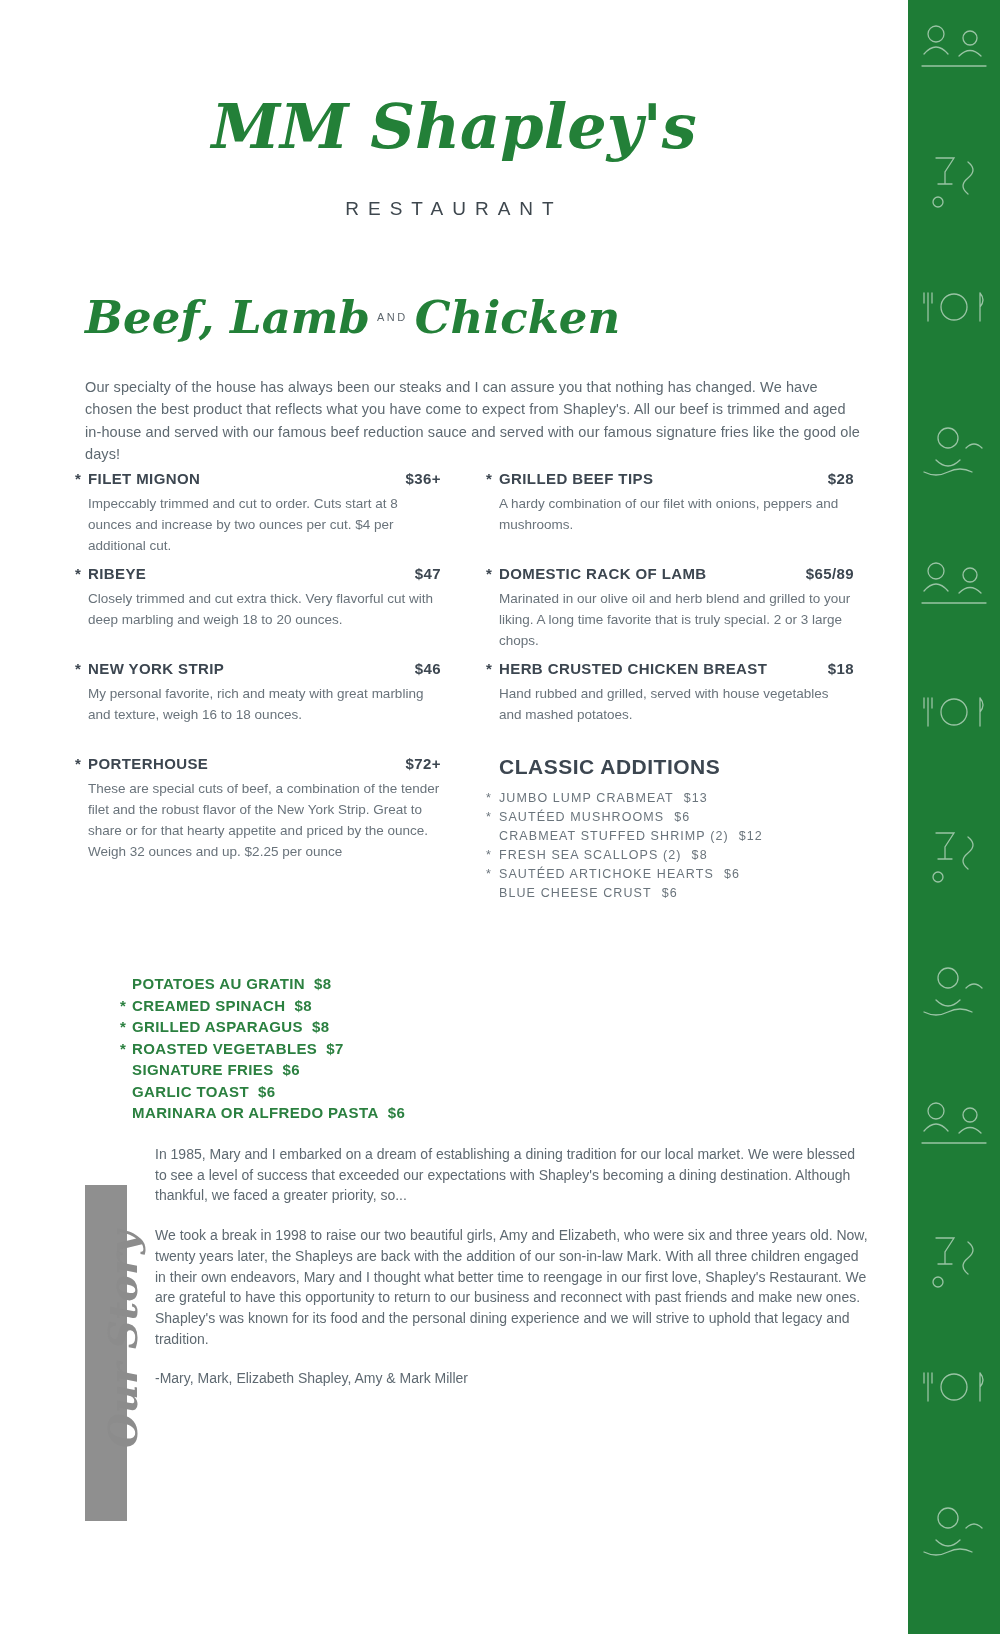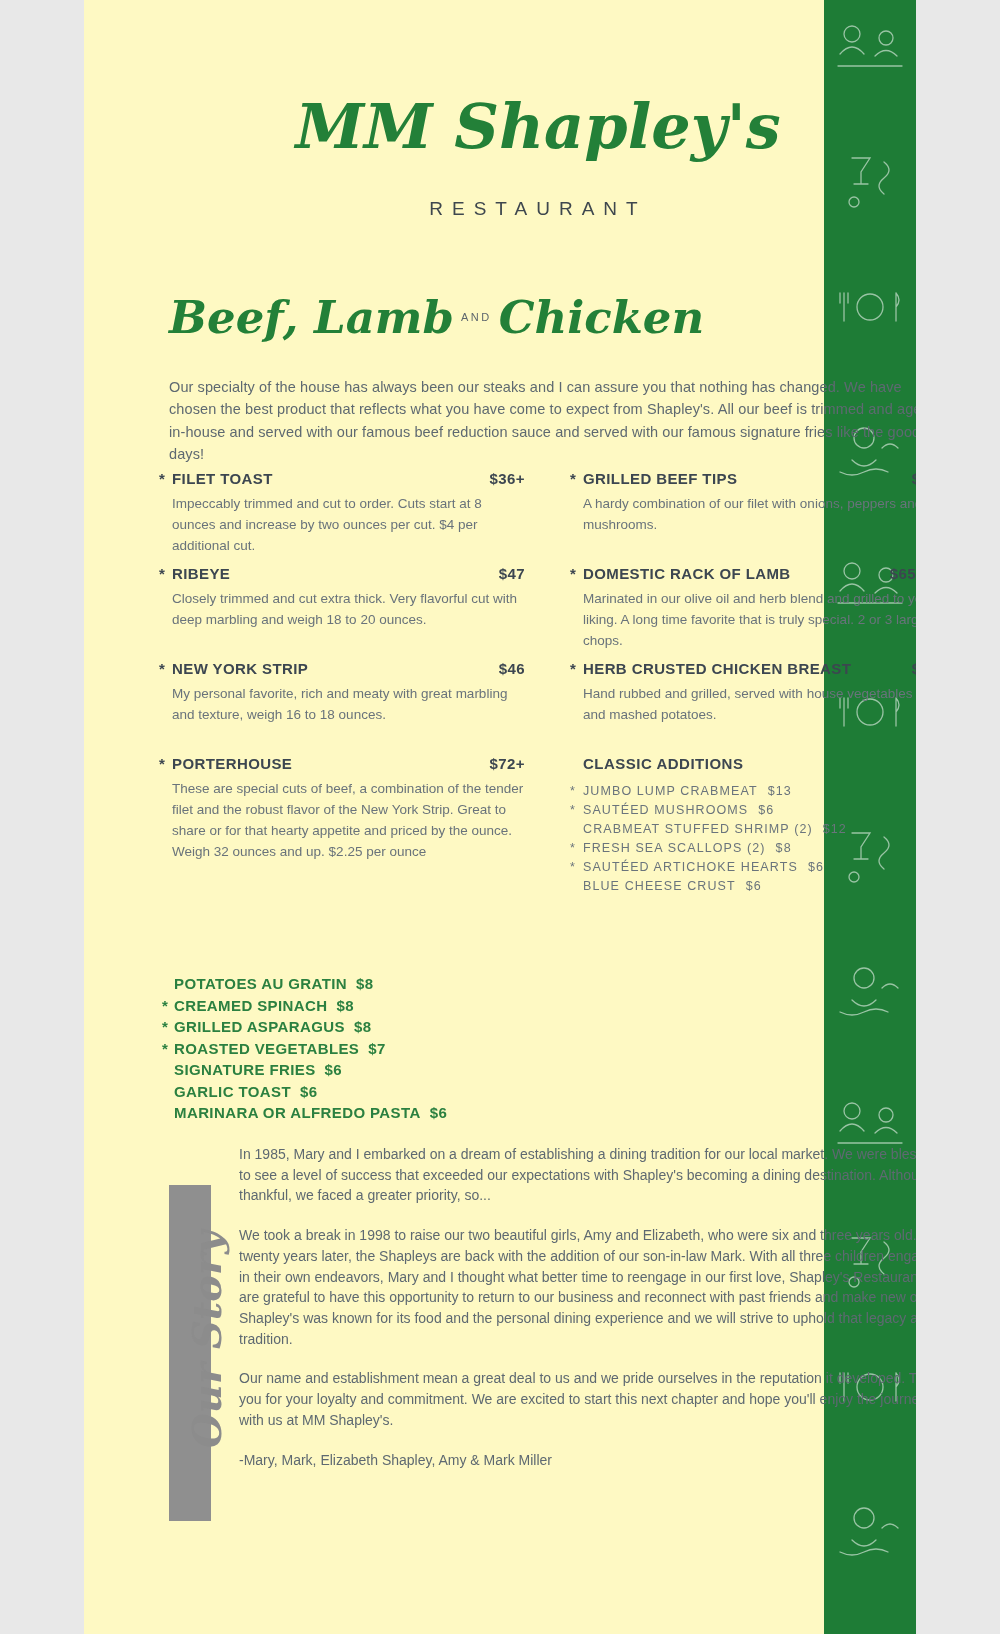--- a/index.html
+++ b/index.html
@@ -1,21 +1,21 @@
 <!DOCTYPE html>
 <html><head>
 <meta charset="utf-8">
 <style>
   * { box-sizing: border-box; }
   html, body { margin: 0; padding: 0; background: #e8e8e8; }
   .page {
     position: relative;
-    width: 832px; height: 1634px;
+    width: 1000px; height: 1634px;
     margin: 0 auto;
-    background: #fef9c3;
+    background: #ffffff;
     overflow: hidden;
     font-family: "Liberation Sans", sans-serif;
   }
 
   
   .band {
     position: absolute; right: 0; top: 0;
     width: 92px; height: 100%;
     background: #1e7c36;
   }
@@ -67,38 +67,38 @@
     font-weight: 700; font-size: 15px; color: #3c4650; letter-spacing: .4px;
   }
   .star { width: 13px; flex: none; }
   .item-price { margin-left: auto; }
   .item-desc {
     margin: 7px 0 0 13px;
     font-size: 13.5px; line-height: 1.55; color: #69737b;
   }
 
   .classic-title {
-    font-weight: 700; font-size: 15px; color: #3c4650;
+    font-weight: 700; font-size: 21px; color: #3c4650;
     letter-spacing: .5px; margin: 0 0 10px 13px;
   }
   .addition-row {
     display: flex; align-items: baseline;
     font-size: 12.5px; letter-spacing: 1.1px; color: #6a747c; line-height: 19px;
   }
   .addition-row .price { margin-left: 10px; }
 
   .sides-title {
     position: absolute; left: 85px; top: 903px;
     font-size: 42px; line-height: 1;
   }
   .sides-list { position: absolute; left: 78px; top: 973px; }
   .side-row {
     display: flex; align-items: baseline;
     font-size: 15px; font-weight: 700; color: #2b8040;
-    letter-spacing: .4px; line-height: 21.5px;
+    letter-spacing: .4px; line-height: 21.5px; margin-left: 42px;
   }
   .side-row .star { width: 12px; }
   .side-row .price { margin-left: 9px; }
 
   .story-bar {
     position: absolute; left: 85px; top: 1185px;
     width: 42px; height: 336px; background: #8f8f8f;
   }
   .story-script {
     position: absolute; left: 103px; top: 1448px;
@@ -170,21 +170,21 @@
     <span>Beef, Lamb</span><span class="and">AND</span><span>Chicken</span>
   </div>
 
   <div class="intro">Our specialty of the house has always been our steaks and I can assure you that nothing has changed. We have chosen the best product that reflects what you have come to expect from Shapley's. All our beef is trimmed and aged in-house and served with our famous beef reduction sauce and served with our famous signature fries like the good ole days!</div>
 
   <div class="col col-left">
 
     <div class="menu-item mi-fixed">
       <div class="item-head">
         <span class="star">*</span>
-        <span class="item-name">FILET TOAST</span>
+        <span class="item-name">FILET MIGNON</span>
         <span class="item-price">$36+</span>
       </div>
       <div class="item-desc">Impeccably trimmed and cut to order. Cuts start at 8 ounces and increase by two ounces per cut. $4 per additional cut.</div>
     </div>
 
     <div class="menu-item mi-fixed">
       <div class="item-head">
         <span class="star">*</span>
         <span class="item-name">RIBEYE</span>
         <span class="item-price">$47</span>
@@ -316,17 +316,16 @@
       <span class="price">$6</span>
     </div>
   </div>
 
   <div class="story-bar"></div>
   <div class="story-script">Our Story</div>
 
   <div class="story-text">
     <p>In 1985, Mary and I embarked on a dream of establishing a dining tradition for our local market. We were blessed to see a level of success that exceeded our expectations with Shapley's becoming a dining destination. Although thankful, we faced a greater priority, so...</p>
     <p>We took a break in 1998 to raise our two beautiful girls, Amy and Elizabeth, who were six and three years old. Now, twenty years later, the Shapleys are back with the addition of our son-in-law Mark. With all three children engaged in their own endeavors, Mary and I thought what better time to reengage in our first love, Shapley's Restaurant. We are grateful to have this opportunity to return to our business and reconnect with past friends and make new ones. Shapley's was known for its food and the personal dining experience and we will strive to uphold that legacy and tradition.</p>
-    <p>Our name and establishment mean a great deal to us and we pride ourselves in the reputation it developed. Thank you for your loyalty and commitment. We are excited to start this next chapter and hope you'll enjoy the journey with us at MM Shapley's.</p>
     <div class="story-sign">-Mary, Mark, Elizabeth Shapley, Amy &amp; Mark Miller</div>
   </div>
 
 </div>
 
 </body></html>

